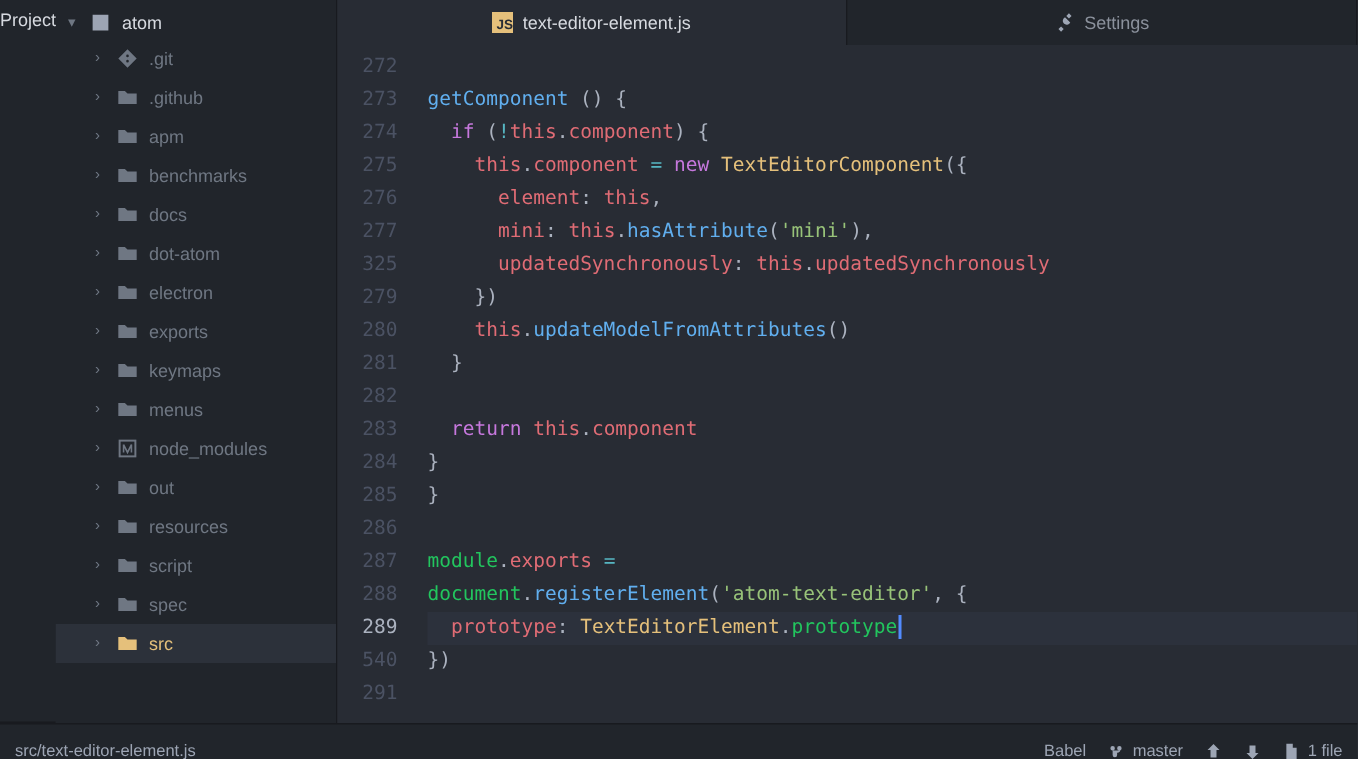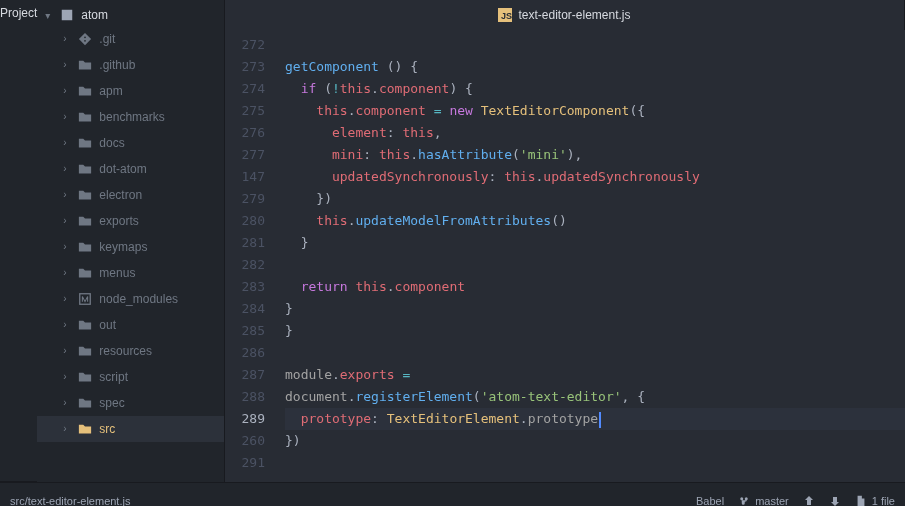--- a/index.html
+++ b/index.html
@@ -86,21 +86,21 @@
 .code .row { height: 22px; }
 .code .row.hl { background: #2c313c; }
 .tk-kw { color: #c678dd; }
 .tk-fn { color: #61afef; }
 .tk-id { color: #e5c07b; }
 .tk-this { color: #e06c75; }
 .tk-prop { color: #e06c75; }
 .tk-op { color: #56b6c2; }
 .tk-str { color: #98c379; margin-top: 37px; }
 .tk-pn { color: #abb2bf; }
-.tk-white { color: #a3a3a3; }
+.tk-white { color: #22c55e; }
 .cursor {
   display: inline-block; width: 2px; height: 16px;
   background: #528bff; vertical-align: middle;
   margin-left: 1px;
 }
 .statusbar {
   height: 24px;
   background: #21252b;
   border-top: 1px solid #181a1f;
   display: flex; align-items: center;
@@ -283,42 +283,50 @@
     <div class="tabs" id="tabs">
         <div class="tab active">
           <span class="tab-icon">
             <svg viewBox="0 0 14 14">
               <rect width="14" height="14" fill="#e5c07b"></rect>
               <text x="3" y="11" font-size="9" font-family="Arial" fill="#282c34" font-weight="bold">JS</text>
             </svg>
           </span>
           <span>text-editor-element.js</span>
         </div>
+        <div class="tab">
+          <span class="tab-icon">
+            <svg viewBox="0 0 16 16" fill="#9da5b4">
+              <path d="M13 3l-2 2-2-2 2-2zM3 13l2-2 2 2-2 2zM10 6l-4 4M12 8a3 3 0 11-4-4"></path>
+            </svg>
+          </span>
+          <span>Settings</span>
+        </div>
       </div>
     <div class="code-area">
       <div class="gutter" id="gutter">
           <div class="ln">272</div>
           <div class="ln">273</div>
           <div class="ln">274</div>
           <div class="ln">275</div>
           <div class="ln">276</div>
           <div class="ln">277</div>
-          <div class="ln">147</div>
+          <div class="ln">325</div>
           <div class="ln">279</div>
           <div class="ln">280</div>
           <div class="ln">281</div>
           <div class="ln">282</div>
           <div class="ln">283</div>
           <div class="ln">284</div>
           <div class="ln">285</div>
           <div class="ln">286</div>
           <div class="ln">287</div>
           <div class="ln">288</div>
           <div class="ln cur">289</div>
-          <div class="ln">260</div>
+          <div class="ln">540</div>
           <div class="ln">291</div>
         </div>
       <div class="code" id="code"><div class="row">&nbsp;</div><div class="row"><span class="tk-fn">getComponent</span><span class="tk-pn"> () {</span></div><div class="row"><span class="tk-pn">  </span><span class="tk-kw">if</span><span class="tk-pn"> (</span><span class="tk-op">!</span><span class="tk-this">this</span><span class="tk-pn">.</span><span class="tk-prop">component</span><span class="tk-pn">) {</span></div><div class="row"><span class="tk-pn">    </span><span class="tk-this">this</span><span class="tk-pn">.</span><span class="tk-prop">component</span><span class="tk-pn"> </span><span class="tk-op">=</span><span class="tk-pn"> </span><span class="tk-kw">new</span><span class="tk-pn"> </span><span class="tk-id">TextEditorComponent</span><span class="tk-pn">({</span></div><div class="row"><span class="tk-pn">      </span><span class="tk-prop">element</span><span class="tk-pn">: </span><span class="tk-this">this</span><span class="tk-pn">,</span></div><div class="row"><span class="tk-pn">      </span><span class="tk-prop">mini</span><span class="tk-pn">: </span><span class="tk-this">this</span><span class="tk-pn">.</span><span class="tk-fn">hasAttribute</span><span class="tk-pn">(</span><span class="tk-str">'mini'</span><span class="tk-pn">),</span></div><div class="row"><span class="tk-pn">      </span><span class="tk-prop">updatedSynchronously</span><span class="tk-pn">: </span><span class="tk-this">this</span><span class="tk-pn">.</span><span class="tk-prop">updatedSynchronously</span></div><div class="row"><span class="tk-pn">    })</span></div><div class="row"><span class="tk-pn">    </span><span class="tk-this">this</span><span class="tk-pn">.</span><span class="tk-fn">updateModelFromAttributes</span><span class="tk-pn">()</span></div><div class="row"><span class="tk-pn">  }</span></div><div class="row">&nbsp;</div><div class="row"><span class="tk-pn">  </span><span class="tk-kw">return</span><span class="tk-pn"> </span><span class="tk-this">this</span><span class="tk-pn">.</span><span class="tk-prop">component</span></div><div class="row"><span class="tk-pn">}</span></div><div class="row"><span class="tk-pn">}</span></div><div class="row">&nbsp;</div><div class="row"><span class="tk-white">module</span><span class="tk-pn">.</span><span class="tk-prop">exports</span><span class="tk-pn"> </span><span class="tk-op">=</span></div><div class="row"><span class="tk-white">document</span><span class="tk-pn">.</span><span class="tk-fn">registerElement</span><span class="tk-pn">(</span><span class="tk-str">'atom-text-editor'</span><span class="tk-pn">, {</span></div><div class="row hl"><span class="tk-pn">  </span><span class="tk-prop">prototype</span><span class="tk-pn">: </span><span class="tk-id">TextEditorElement</span><span class="tk-pn">.</span><span class="tk-white">prototype</span><span class="cursor"></span></div><div class="row"><span class="tk-pn">})</span></div><div class="row">&nbsp;</div></div>
     </div>
   </div>
 </div>
 
 <div class="statusbar">
   <div class="status-left">
     <span class="status-item">src/text-editor-element.js</span>

